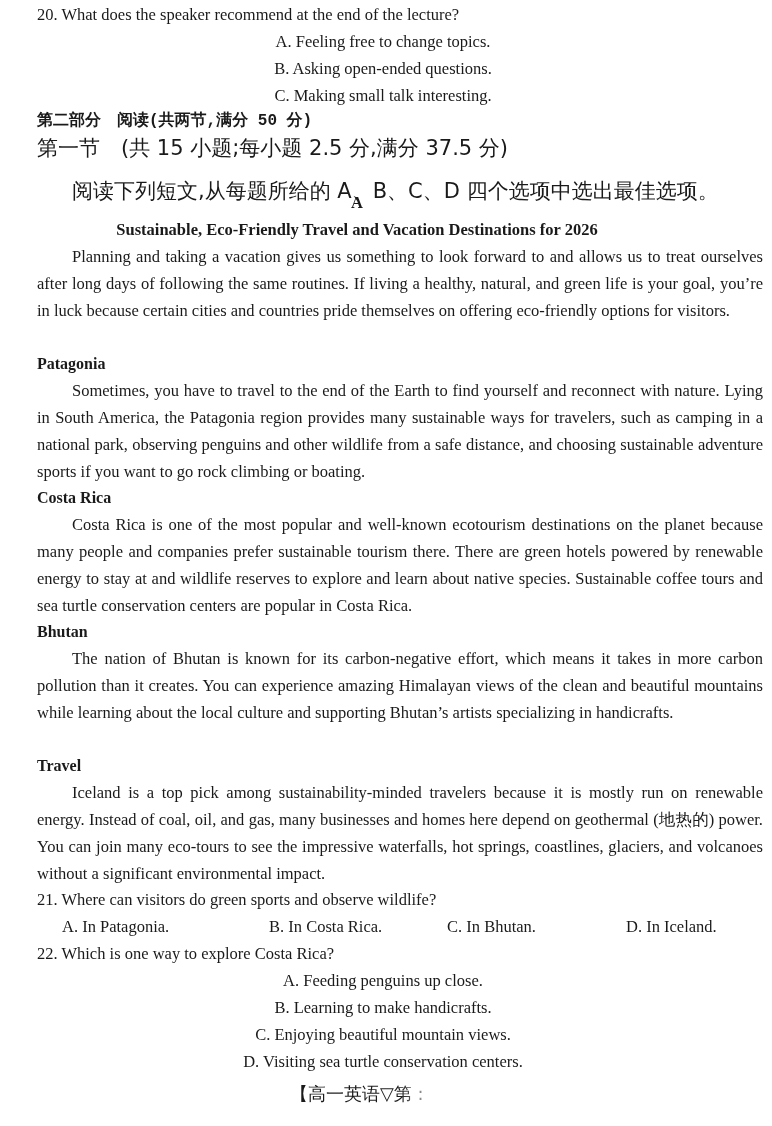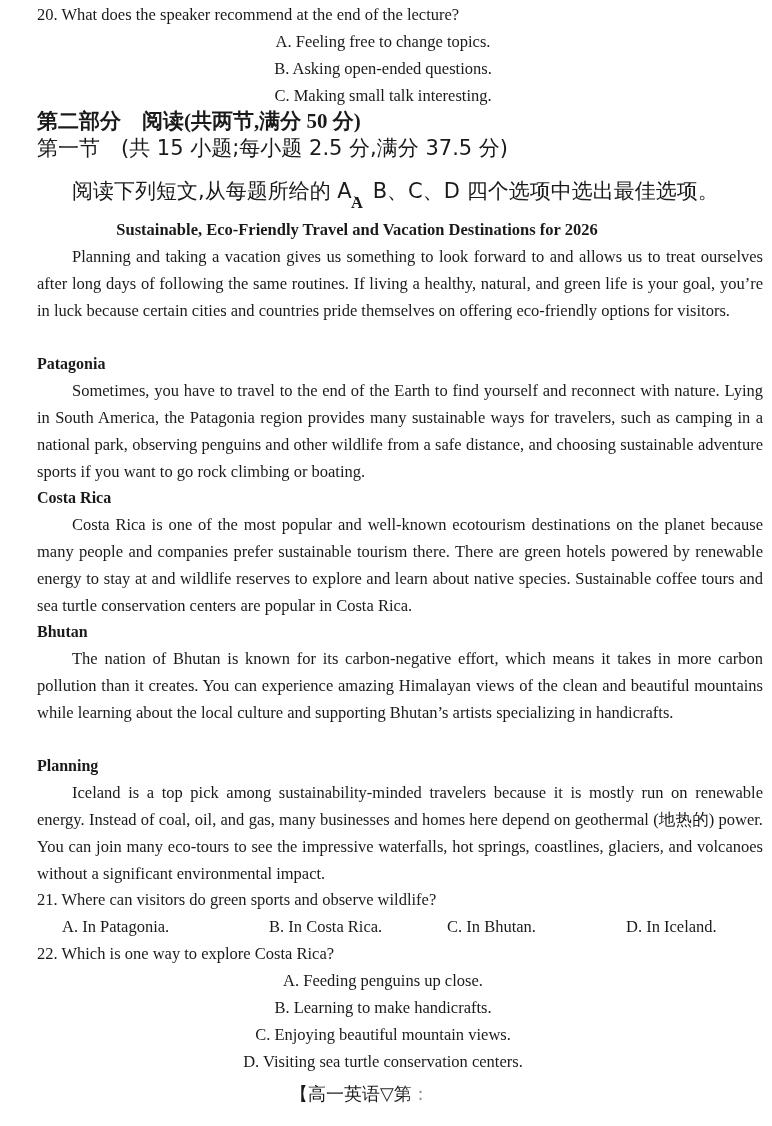--- a/index.html
+++ b/index.html
@@ -6,21 +6,21 @@
   body {
     width: 772px; height: 1126px; overflow: hidden; position: relative;
     font-family: "Liberation Serif", "DejaVu Serif", serif;
     color: #1a1a1a;
   }
   .page { position: absolute; left: 0; top: 0; width: 714px; height: 1126px; }
   .line { position: absolute; left: 37px; right: 10px; font-size: 16.5px; line-height: 27px; white-space: nowrap; }
   .indent1 { left: 62px; text-align: center; }
   .indent2 { left: 72px; margin-top: 16px; }
   .bold { font-weight: bold; }
-  .cn-head { font-family: Liberation Serif, serif; font-weight: bold; font-size: 21px; }
+  .cn-head { font-family: Liberation Mono, monospace; font-weight: bold; font-size: 16px; }
   .cn { font-family: "DejaVu Sans", sans-serif; font-size: 21px; }
   .center { left: 0; right: 0; text-align: center; }
   .para { position: absolute; left: 37px; width: 726px; font-size: 16.5px; line-height: 27px; text-align: justify; text-indent: 35px; }
   .heading { position: absolute; left: 37px; font-weight: bold; font-size: 16px; line-height: 27px; }
   .opt-row { position: absolute; left: 62px; right: 20px; font-size: 16.5px; line-height: 27px; }
   .opt-row span { position: absolute; top: 0; white-space: nowrap; }
   .footer { position: absolute; top: 1083px; left: 290px; font-family: "DejaVu Sans", sans-serif; font-size: 18px; line-height: 22px; }
   .fade { position: absolute; top: 1080px; left: 400px; width: 70px; height: 30px;
     background: linear-gradient(90deg, rgba(255,255,255,0) 0%, #fff 60%); }
 </style>
@@ -45,21 +45,21 @@
 
   <div class="heading" style="top:350px">Patagonia</div>
   <div class="para" style="top:377px">Sometimes, you have to travel to the end of the Earth to find yourself and reconnect with nature. Lying in South America, the Patagonia region provides many sustainable ways for travelers, such as camping in a national park, observing penguins and other wildlife from a safe distance, and choosing sustainable adventure sports if you want to go rock climbing or boating.</div>
 
   <div class="heading" style="top:484px">Costa Rica</div>
   <div class="para" style="top:511px">Costa Rica is one of the most popular and well-known ecotourism destinations on the planet because many people and companies prefer sustainable tourism there. There are green hotels powered by renewable energy to stay at and wildlife reserves to explore and learn about native species. Sustainable coffee tours and sea turtle conservation centers are popular in Costa Rica.</div>
 
   <div class="heading" style="top:618px">Bhutan</div>
   <div class="para" style="top:645px">The nation of Bhutan is known for its carbon-negative effort, which means it takes in more carbon pollution than it creates. You can experience amazing Himalayan views of the clean and beautiful mountains while learning about the local culture and supporting Bhutan’s artists specializing in handicrafts.</div>
 
-  <div class="heading" style="top:752px">Planning</div>
+  <div class="heading" style="top:752px">Travel</div>
   <div class="para" style="top:779px">Iceland is a top pick among sustainability-minded travelers because it is mostly run on renewable energy. Instead of coal, oil, and gas, many businesses and homes here depend on geothermal (地热的) power. You can join many eco-tours to see the impressive waterfalls, hot springs, coastlines, glaciers, and volcanoes without a significant environmental impact.</div>
 
   <div class="line" style="top:886px">21. Where can visitors do green sports and observe wildlife?</div>
   <div class="opt-row" style="top:913px">
     <span style="left:0">A. In Patagonia.</span>
     <span style="left:207px">B. In Costa Rica.</span>
     <span style="left:385px">C. In Bhutan.</span>
     <span style="left:564px">D. In Iceland.</span>
   </div>
 

